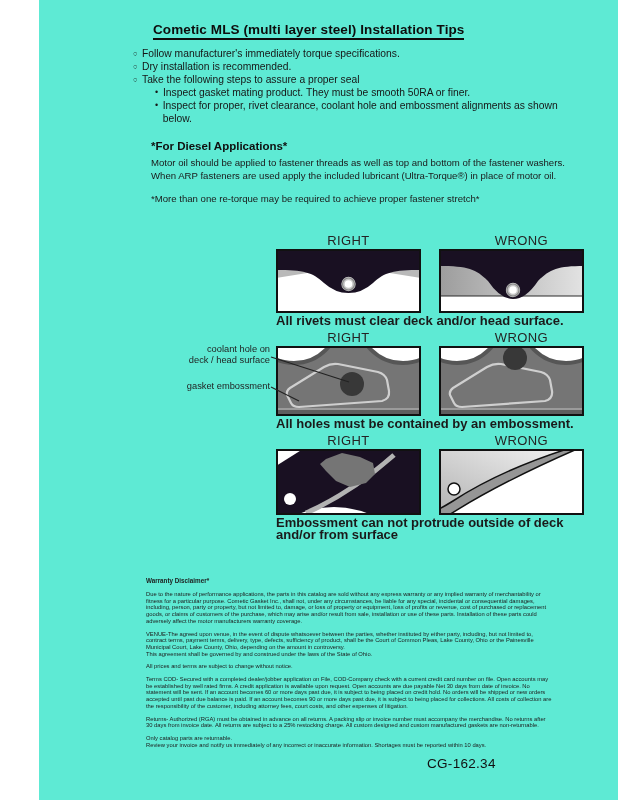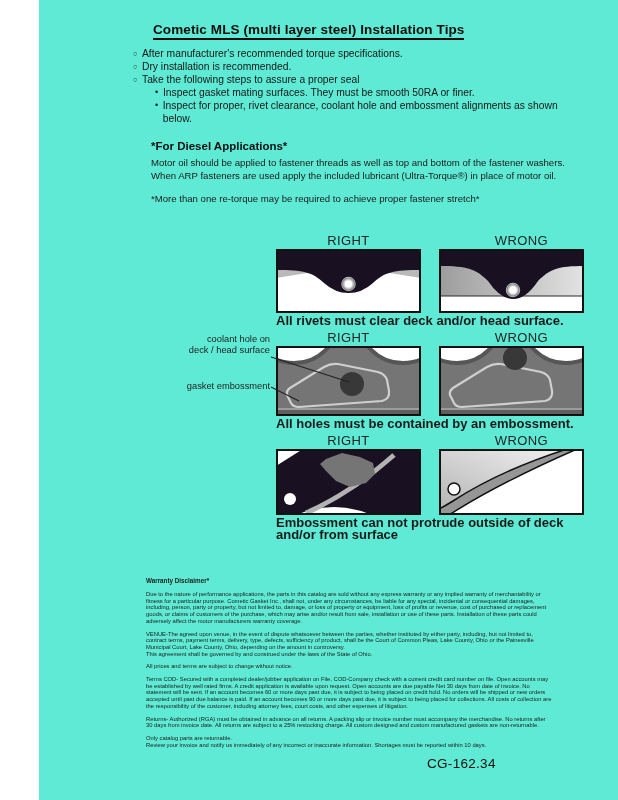--- a/index.html
+++ b/index.html
@@ -28,54 +28,54 @@
   
   .diagrams { position:absolute; left:110px; top:233px; width:460px; }
   .d-row { position:relative; margin-bottom:3px; }
   .d-headers { display:flex; margin-left:127px; gap:28px;align-items:flex-end; }
   .d-header { width:145px; text-align:center; font-size:13px; letter-spacing:0.4px; color:#242424; line-height:15px; }
   .d-panels { display:flex; margin-left:127px; gap:18px; margin-top:1px; }
   .d-panel { display:block; }
   .d-caption { margin-left:127px; margin-top:2px; font-size:13px; font-weight:bold; color:#1a1a1a; line-height:12px; white-space:pre-line; }
   .labels-col { position:absolute; left:0; top:0; width:121px; }
   .anno { position:absolute; right:0; text-align:right; font-size:9.3px; line-height:10.5px; color:#1f1f1f; white-space:pre-line; }
-  .anno-1 { top:4px; }
+  .anno-1 { top:14px; }
   .anno-2 { top:51px; }
   .leader-overlay { position:absolute; left:0; top:0; pointer-events:none; }
   
   .disclaimer { position:absolute; left:107px; top:577px; width:406px; color:#1c1c1c; }
   .disc-heading { font-size:6.3px; font-weight:bold; margin-bottom:7px; }
   .disclaimer p { font-size:5.8px; line-height:6.7px; margin-bottom:6px; white-space:pre-line; }
   .footer-code { position:absolute; left:388px; top:756px; font-size:13.5px; color:#111; letter-spacing:0.3px; }
 </style>
 </head>
 <body>
 
 <div class="page">
 
   <div class="content">
     <div class="doc-title">Cometic MLS (multi layer steel) Installation Tips</div>
 
     <div class="bullets">
       <div class="b-item">
         <span class="b-marker">○</span>
-        <span>After manufacturer's recommended torque specifications.</span>
+        <span>Follow manufacturer's immediately torque specifications.</span>
       </div>
       <div class="b-item">
         <span class="b-marker">○</span>
         <span>Dry installation is recommended.</span>
       </div>
       <div class="b-item">
         <span class="b-marker">○</span>
         <span>Take the following steps to assure a proper seal</span>
       </div>
       <div class="sub-bullets">
         <div class="b-item">
           <span class="b-marker sb-marker">•</span>
-          <span>Inspect gasket mating surfaces.  They must be smooth 50RA or finer.</span>
+          <span>Inspect gasket mating product.  They must be smooth 50RA or finer.</span>
         </div>
         <div class="b-item">
           <span class="b-marker sb-marker">•</span>
           <span>Inspect for proper, rivet clearance, coolant hole and embossment alignments as shown below.</span>
         </div>
       </div>
     </div>
 
     <div class="diesel">
       <div class="diesel-heading">*For Diesel Applications*</div>

